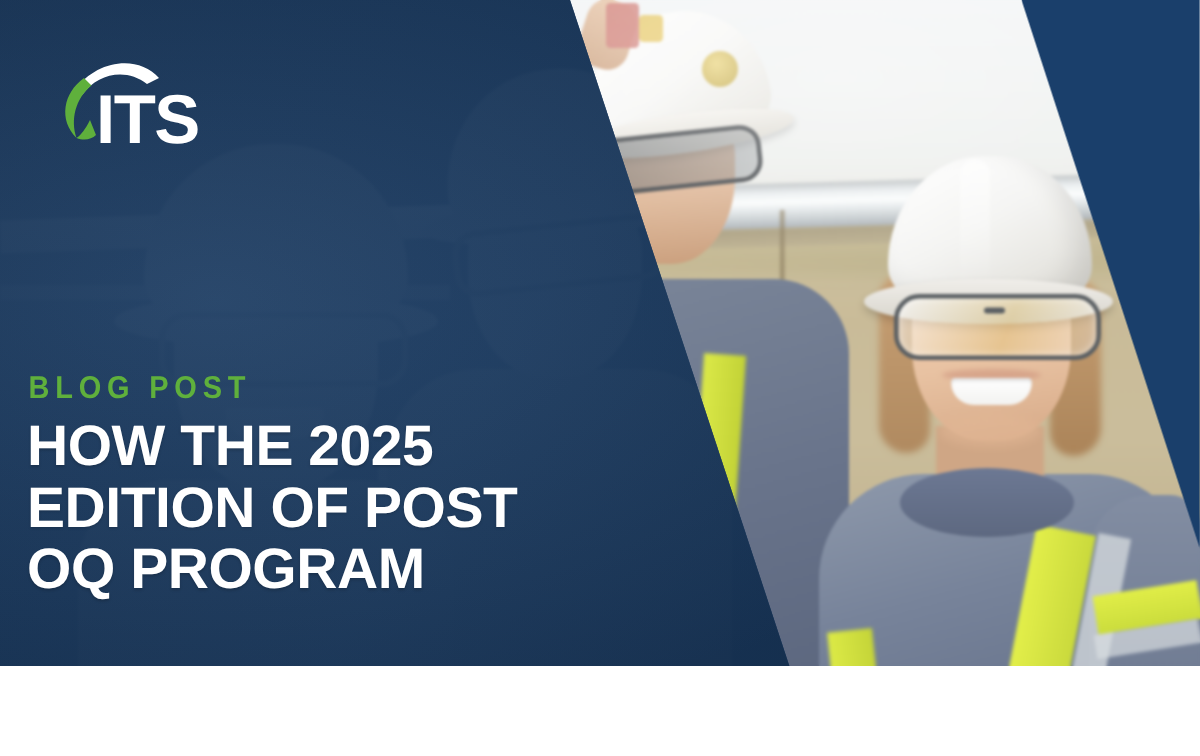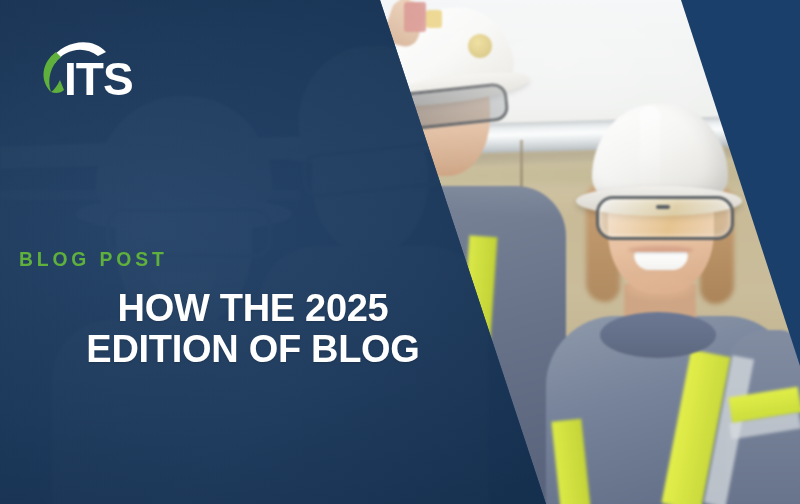--- a/index.html
+++ b/index.html
@@ -3,25 +3,24 @@
 <meta charset="utf-8">
 <style>
   html, body {
     margin: 0;
     padding: 0;
     background: #ffffff;
   }
   #banner {
     position: relative;
     width: 800px;
-    height: 504px;
+    height: 444px;
     overflow: hidden;
     background: #1d3c63;
     font-family: "Liberation Sans", sans-serif;
-    text-align: center;
     -webkit-font-smoothing: antialiased;
   }
 
   
   .photo {
     position: absolute;
     inset: 0;
     overflow: hidden;
   }
 
@@ -428,21 +427,20 @@
     left: 18px;
     top: 278px;
     width: 470px;
     color: #ffffff;
     font-size: 38px;
     font-weight: 700;
     line-height: 41px;
     letter-spacing: -0.3px;
     font-family: "Liberation Sans", sans-serif;
     text-shadow: 0 1px 2px rgba(0,0,0,.18);
-    margin-top: 10px;
   }
   .headline div { white-space: nowrap; }
 </style>
 </head>
 <body>
 
 <div id="banner">
 
   <div class="photo">
     <div class="sky"></div>
@@ -523,16 +521,17 @@
       <path d="M17 56 C22 58, 27 57, 30 54 L26 44 C23 50, 20 54, 17 56 Z" fill="#5fb03c"></path>
 
       <text x="30" y="59" font-family="'Liberation Sans', sans-serif" font-size="46" font-weight="700" fill="#ffffff" letter-spacing="-1">ITS</text>
     </svg>
   </div>
 
   <div class="eyebrow">BLOG POST</div>
 
   <div class="headline">
     <div>HOW THE 2025</div>
-    <div>EDITION OF BLOG</div>
+    <div>EDITION OF POST</div>
+    <div>OQ PROGRAM</div>
   </div>
 
 </div>
 
 </body></html>

